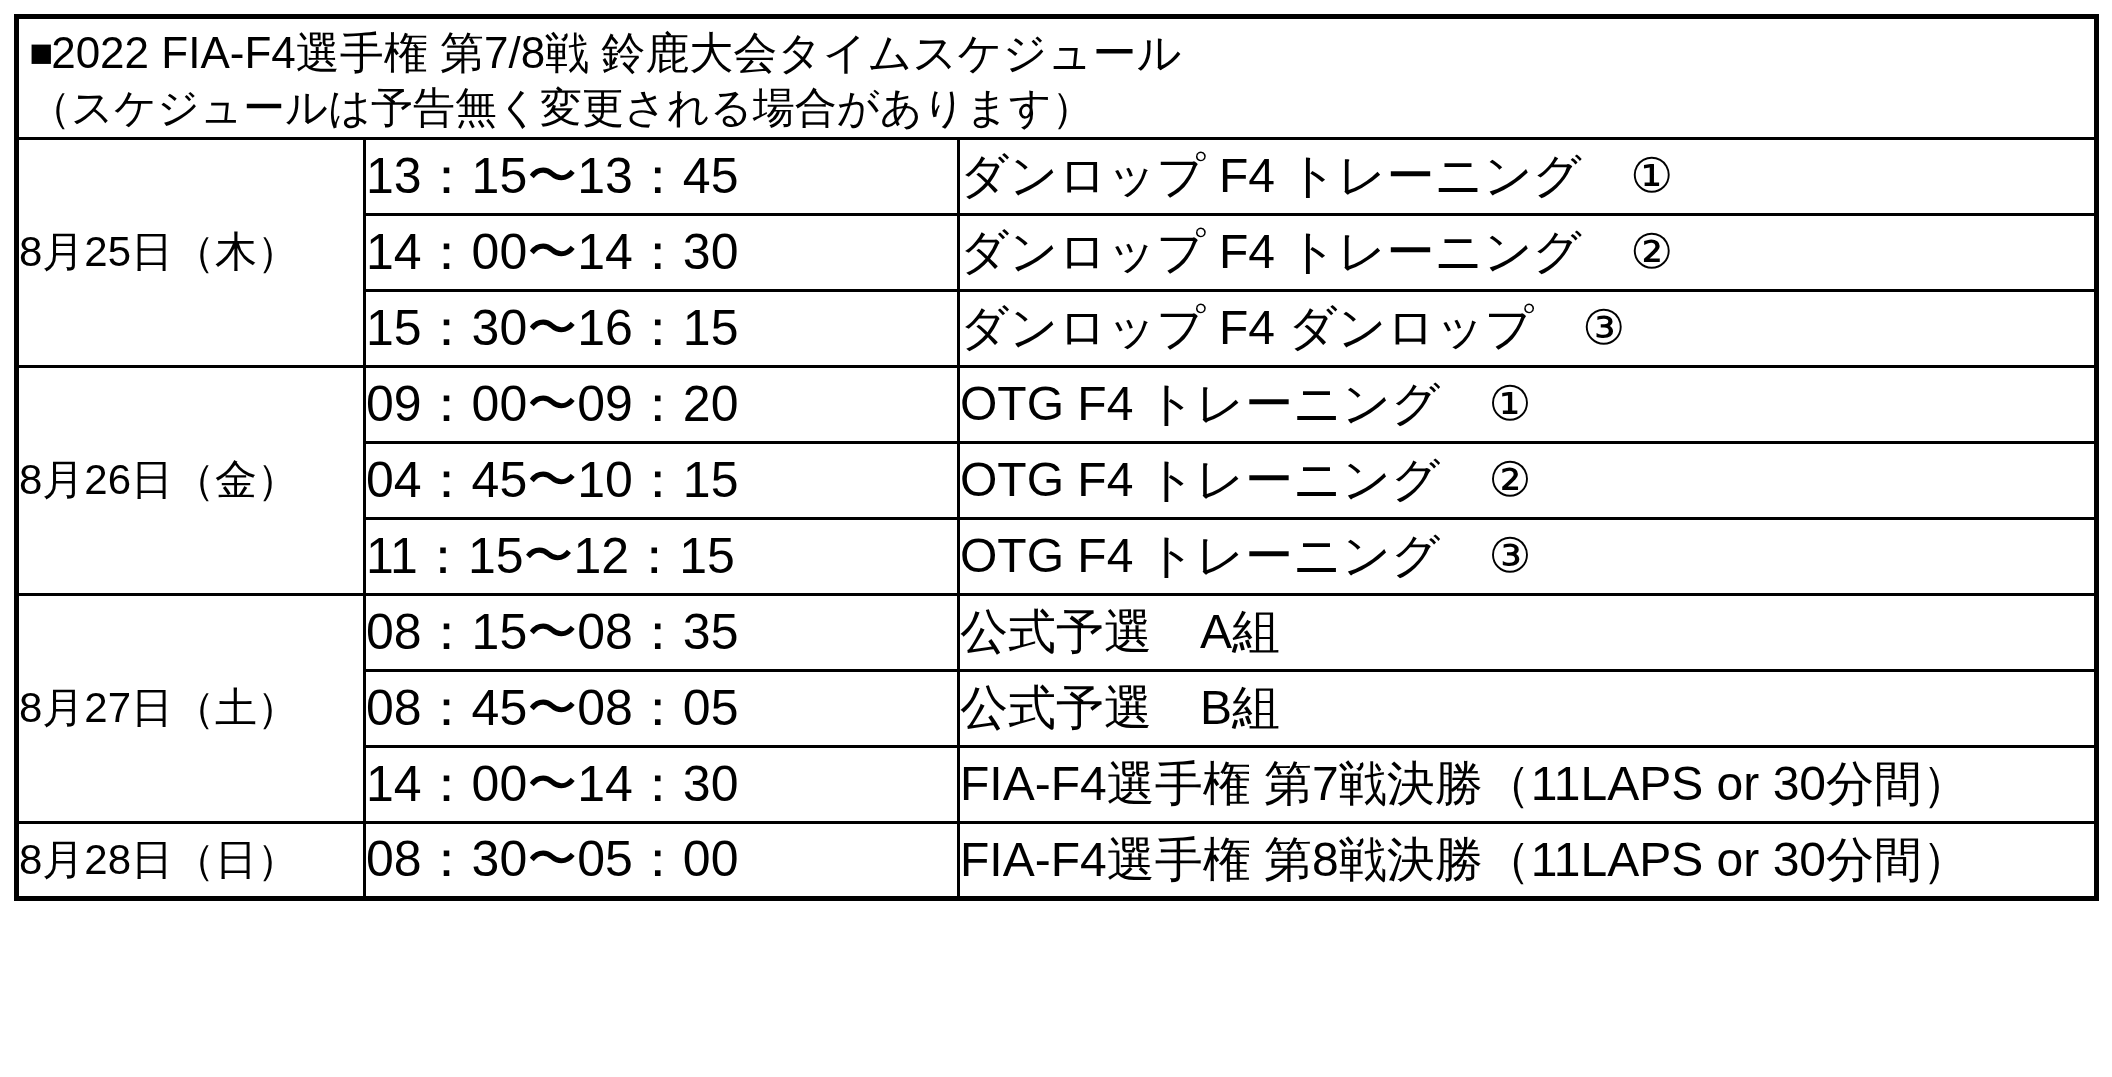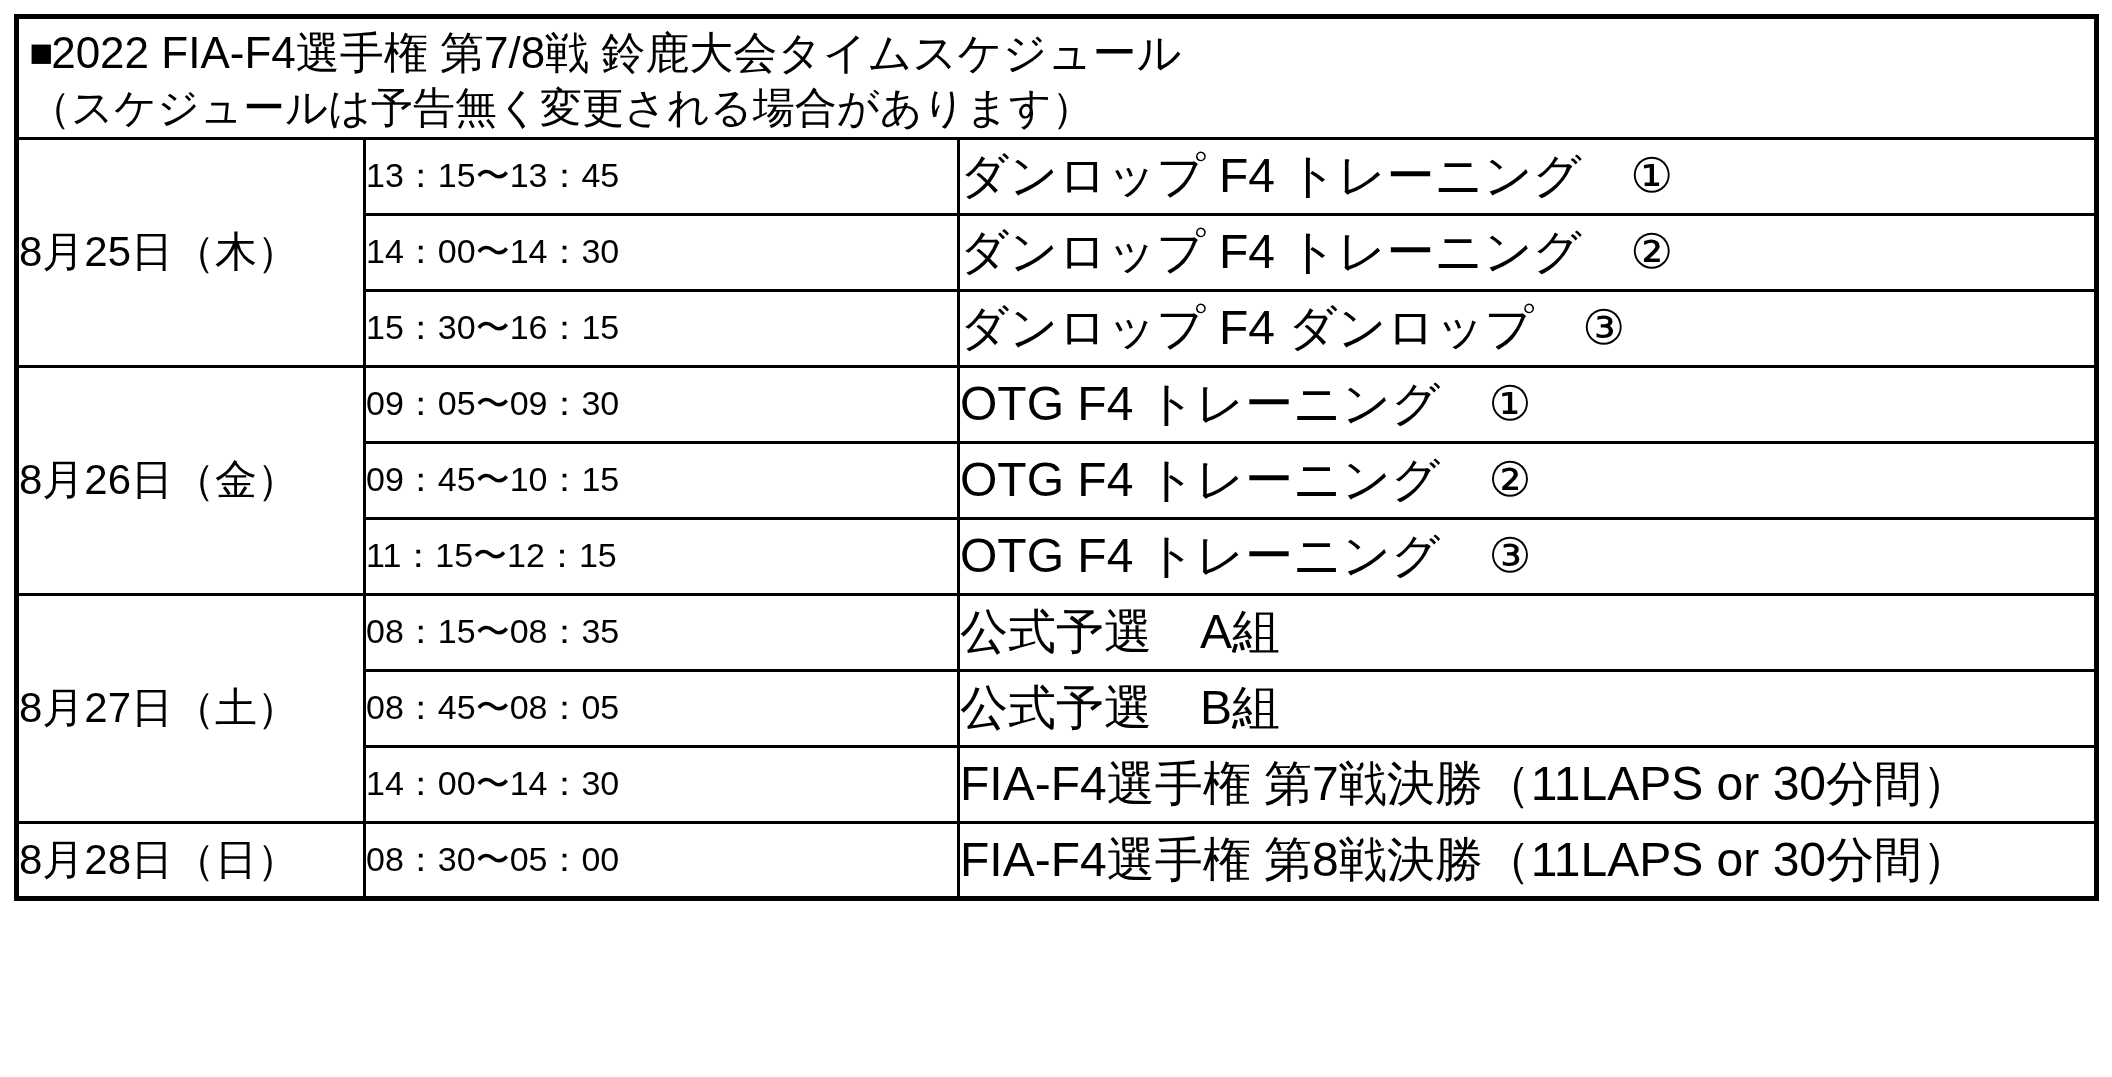--- a/index.html
+++ b/index.html
@@ -58,21 +58,21 @@
   col.c-time  { width: 594px; }
   col.c-event { width: 1138px; }
 
   .date-cell {
     font-size: 42px;
     text-align: left;
     padding-left: 8px;
     white-space: nowrap;
   }
   .time-cell {
-    font-size: 34px;
+    font-size: 50px;
     padding: 10px 0 10px 14px;
     white-space: nowrap;
   }
   .event-cell {
     font-size: 48px;
     padding: 10px 0 10px 14px;
     white-space: nowrap;
   }
   .thick-top > td {
     border-top-width: 5px;
@@ -107,25 +107,25 @@
         <td class="time-cell">14：00〜14：30</td>
         <td class="event-cell">ダンロップ F4 トレーニング　②</td>
       </tr>
       <tr class="row-h">
         <td class="time-cell">15：30〜16：15</td>
         <td class="event-cell">ダンロップ F4 ダンロップ　③</td>
       </tr>
 
       <tr class="row-h thick-top">
         <td class="date-cell" rowspan="3">8月26日（金）</td>
-        <td class="time-cell">09：05〜09：30</td>
+        <td class="time-cell">09：00〜09：20</td>
         <td class="event-cell">OTG F4 トレーニング　①</td>
       </tr>
       <tr class="row-h">
-        <td class="time-cell">09：45〜10：15</td>
+        <td class="time-cell">04：45〜10：15</td>
         <td class="event-cell">OTG F4 トレーニング　②</td>
       </tr>
       <tr class="row-h">
         <td class="time-cell">11：15〜12：15</td>
         <td class="event-cell">OTG F4 トレーニング　③</td>
       </tr>
 
       <tr class="row-h thick-top">
         <td class="date-cell" rowspan="3">8月27日（土）</td>
         <td class="time-cell">08：15〜08：35</td>

